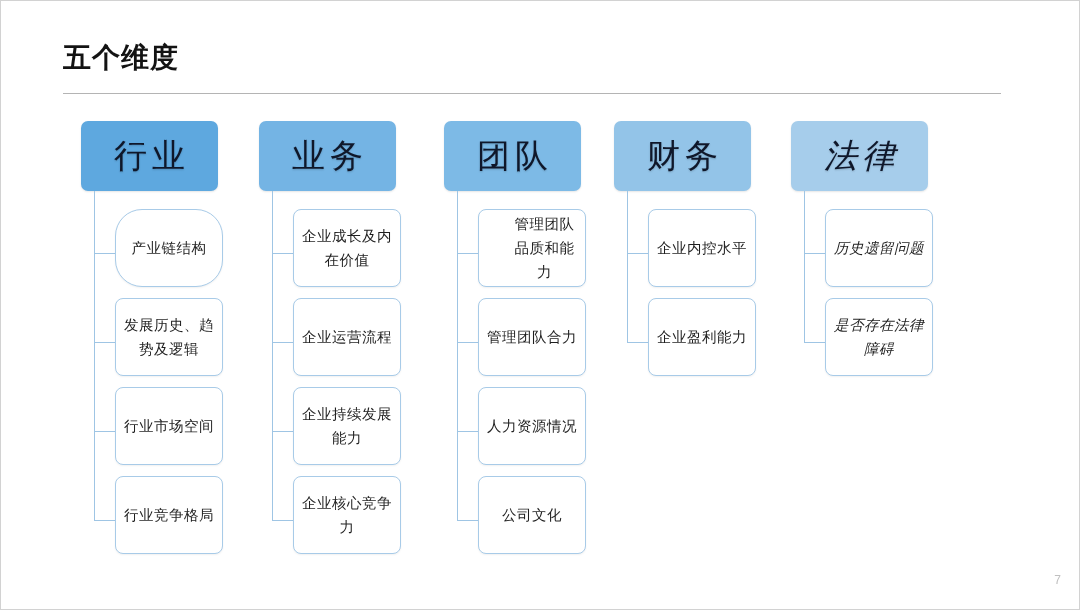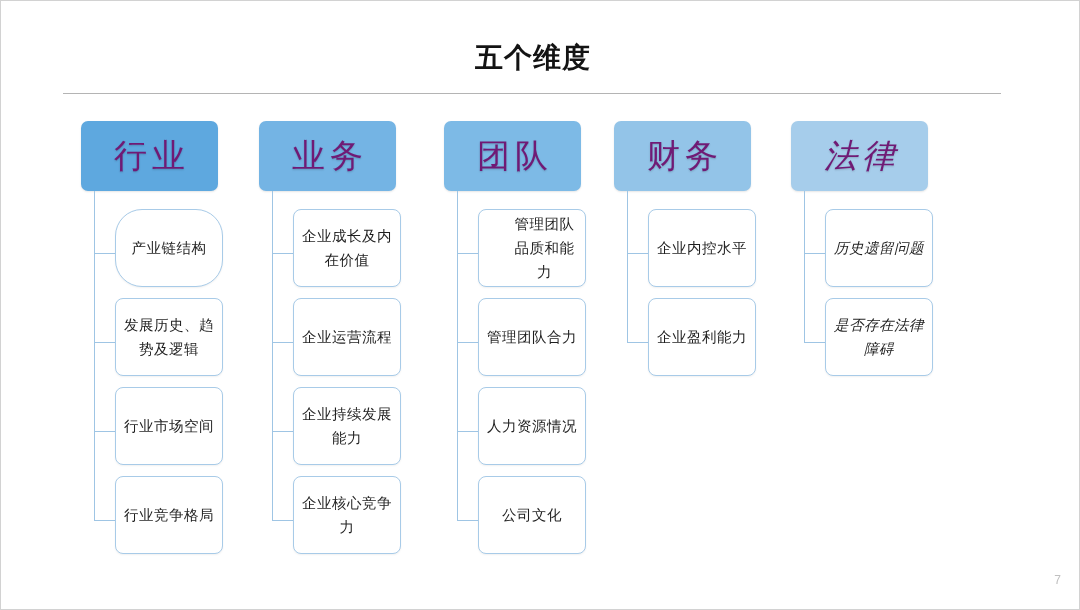--- a/index.html
+++ b/index.html
@@ -28,21 +28,20 @@
     width: 940px;
     height: 58px;
   }
   #page-title {
     font-family: "DejaVu Sans", "Liberation Sans", sans-serif;
     font-size: 28px;
     font-weight: bold;
     color: #131313;
     letter-spacing: 1px;
     line-height: 34px;
-    text-align: center;
   }
   #title-rule {
     position: absolute;
     left: 62px;
     top: 92px;
     width: 938px;
     height: 1px;
     background: #b4b4b4;
   }
 
@@ -68,21 +67,21 @@
     border-radius: 7px;
     display: flex;
     align-items: center;
     justify-content: center;
     box-shadow: 0 1px 2px rgba(0,0,0,0.10);
   }
   .col-header-label {
     font-family: "DejaVu Serif", "Liberation Serif", serif;
     font-size: 33px;
     font-weight: normal;
-    color: #701a75;
+    color: #0f172a;
     letter-spacing: 5px;
     text-indent: 5px;
     text-shadow: 0 1px 2px rgba(0,0,0,0.18);
     white-space: nowrap;
   }
 
   
   .trunk {
     position: absolute;
     left: 13px;

